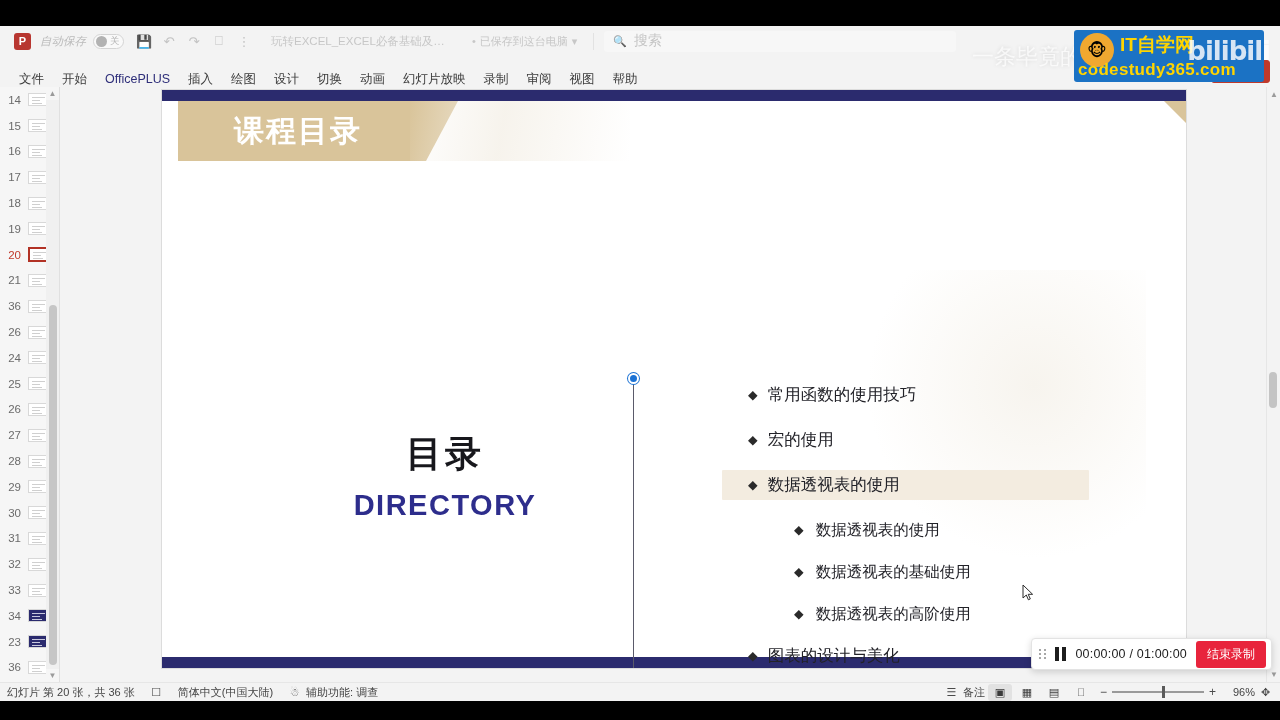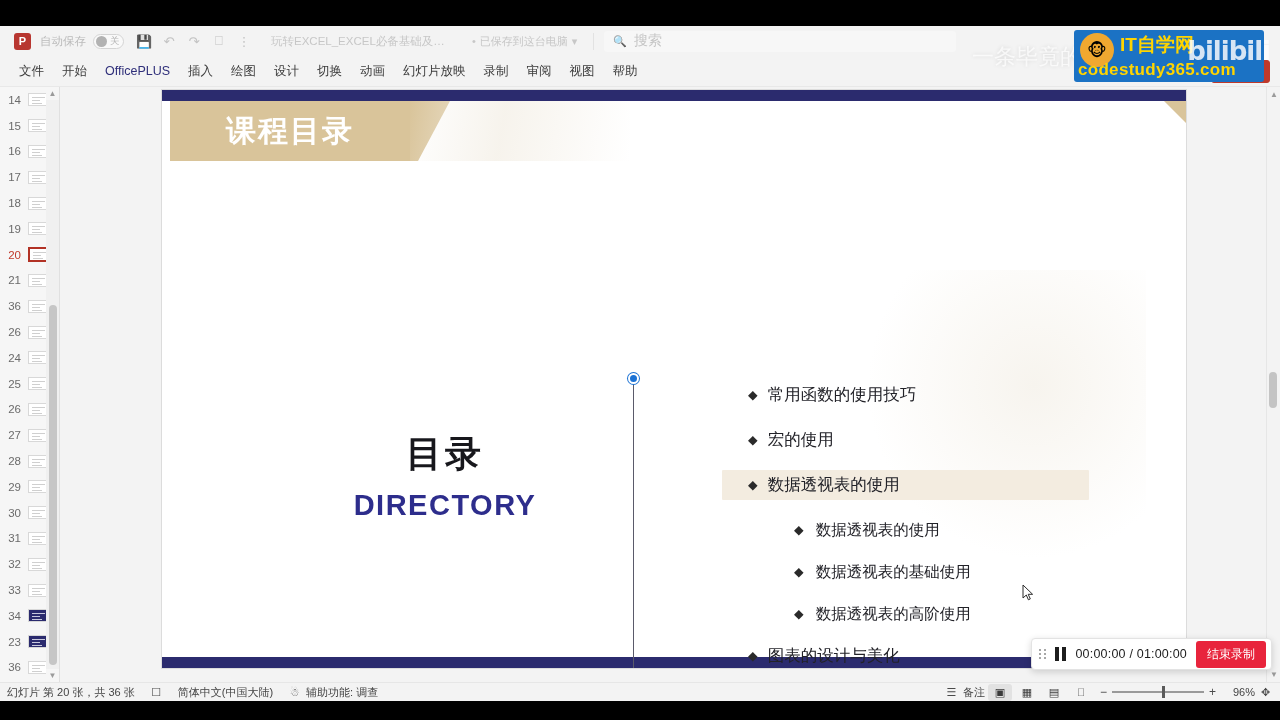--- a/index.html
+++ b/index.html
@@ -38,21 +38,21 @@
     width: 17px; height: 17px; border-radius: 3px;
     background: #b7302a; color: #fff;
     font-size: 11px; font-weight: bold;
     display: flex; align-items: center; justify-content: center;
     margin: 0 9px 0 8px;
     flex: none;
   }
   .tb-txt {
     font-size: 11.5px; color: #b9b9b9; white-space: nowrap;
   }
-  .autosave-label { margin-right: 7px; }
+  .autosave-label { margin-right: 7px; font-style: italic; }
   .toggle {
     width: 31px; height: 15px; border-radius: 8px;
     border: 1px solid #d4d4d4; background: #fafafa;
     display: flex; align-items: center; position: relative;
     margin-right: 9px; flex: none;
   }
   .toggle .knob {
     width: 11px; height: 11px; border-radius: 50%;
     background: #b0b0b0; margin-left: 2px;
   }
@@ -81,21 +81,21 @@
     width: 352px; height: 21px;
     background: #f8f8f8; border-radius: 3px;
     display: flex; align-items: center; gap: 7px;
     padding: 0 9px;
   }
   .searchbox .mag { font-size: 11px; color: #c4c4c4; }
   .searchbox .ph { font-size: 14px; color: #c4c4c4; }
 
   
   .ribbon {
-    position: absolute; left: 0; top: 56px; width: 1280px; height: 31px;
+    position: absolute; left: 0; top: 64px; width: 1280px; height: 31px;
     background: #f3f3f3;
     display: flex; align-items: center;
     padding-left: 10px;
     border-bottom: 1px solid #e8e8e8;
   }
   .tab {
     font-size: 12.5px; color: #3b3b3b;
     padding: 4px 9px; border-radius: 4px; cursor: pointer;
     white-space: nowrap;
   }
@@ -164,21 +164,21 @@
   }
   .slide-topbar {
     position: absolute; left: 0; top: 0; width: 100%; height: 11px;
     background: #2b2b6e;
   }
   .slide-botbar {
     position: absolute; left: 0; bottom: 0; width: 100%; height: 11px;
     background: #2b2b6e;
   }
   .hdr-banner {
-    position: absolute; left: 8px; top: 11px;
+    position: absolute; left: 16px; top: 11px;
     height: 60px; width: 248px;
     background: #d9c49a;
     text-align: right;
   }
   .hdr-banner::after {
     content: ""; position: absolute; left: 100%; top: 0;
     width: 0; height: 0;
     border-top: 60px solid #d9c49a;
     border-right: 32px solid transparent;
   }

